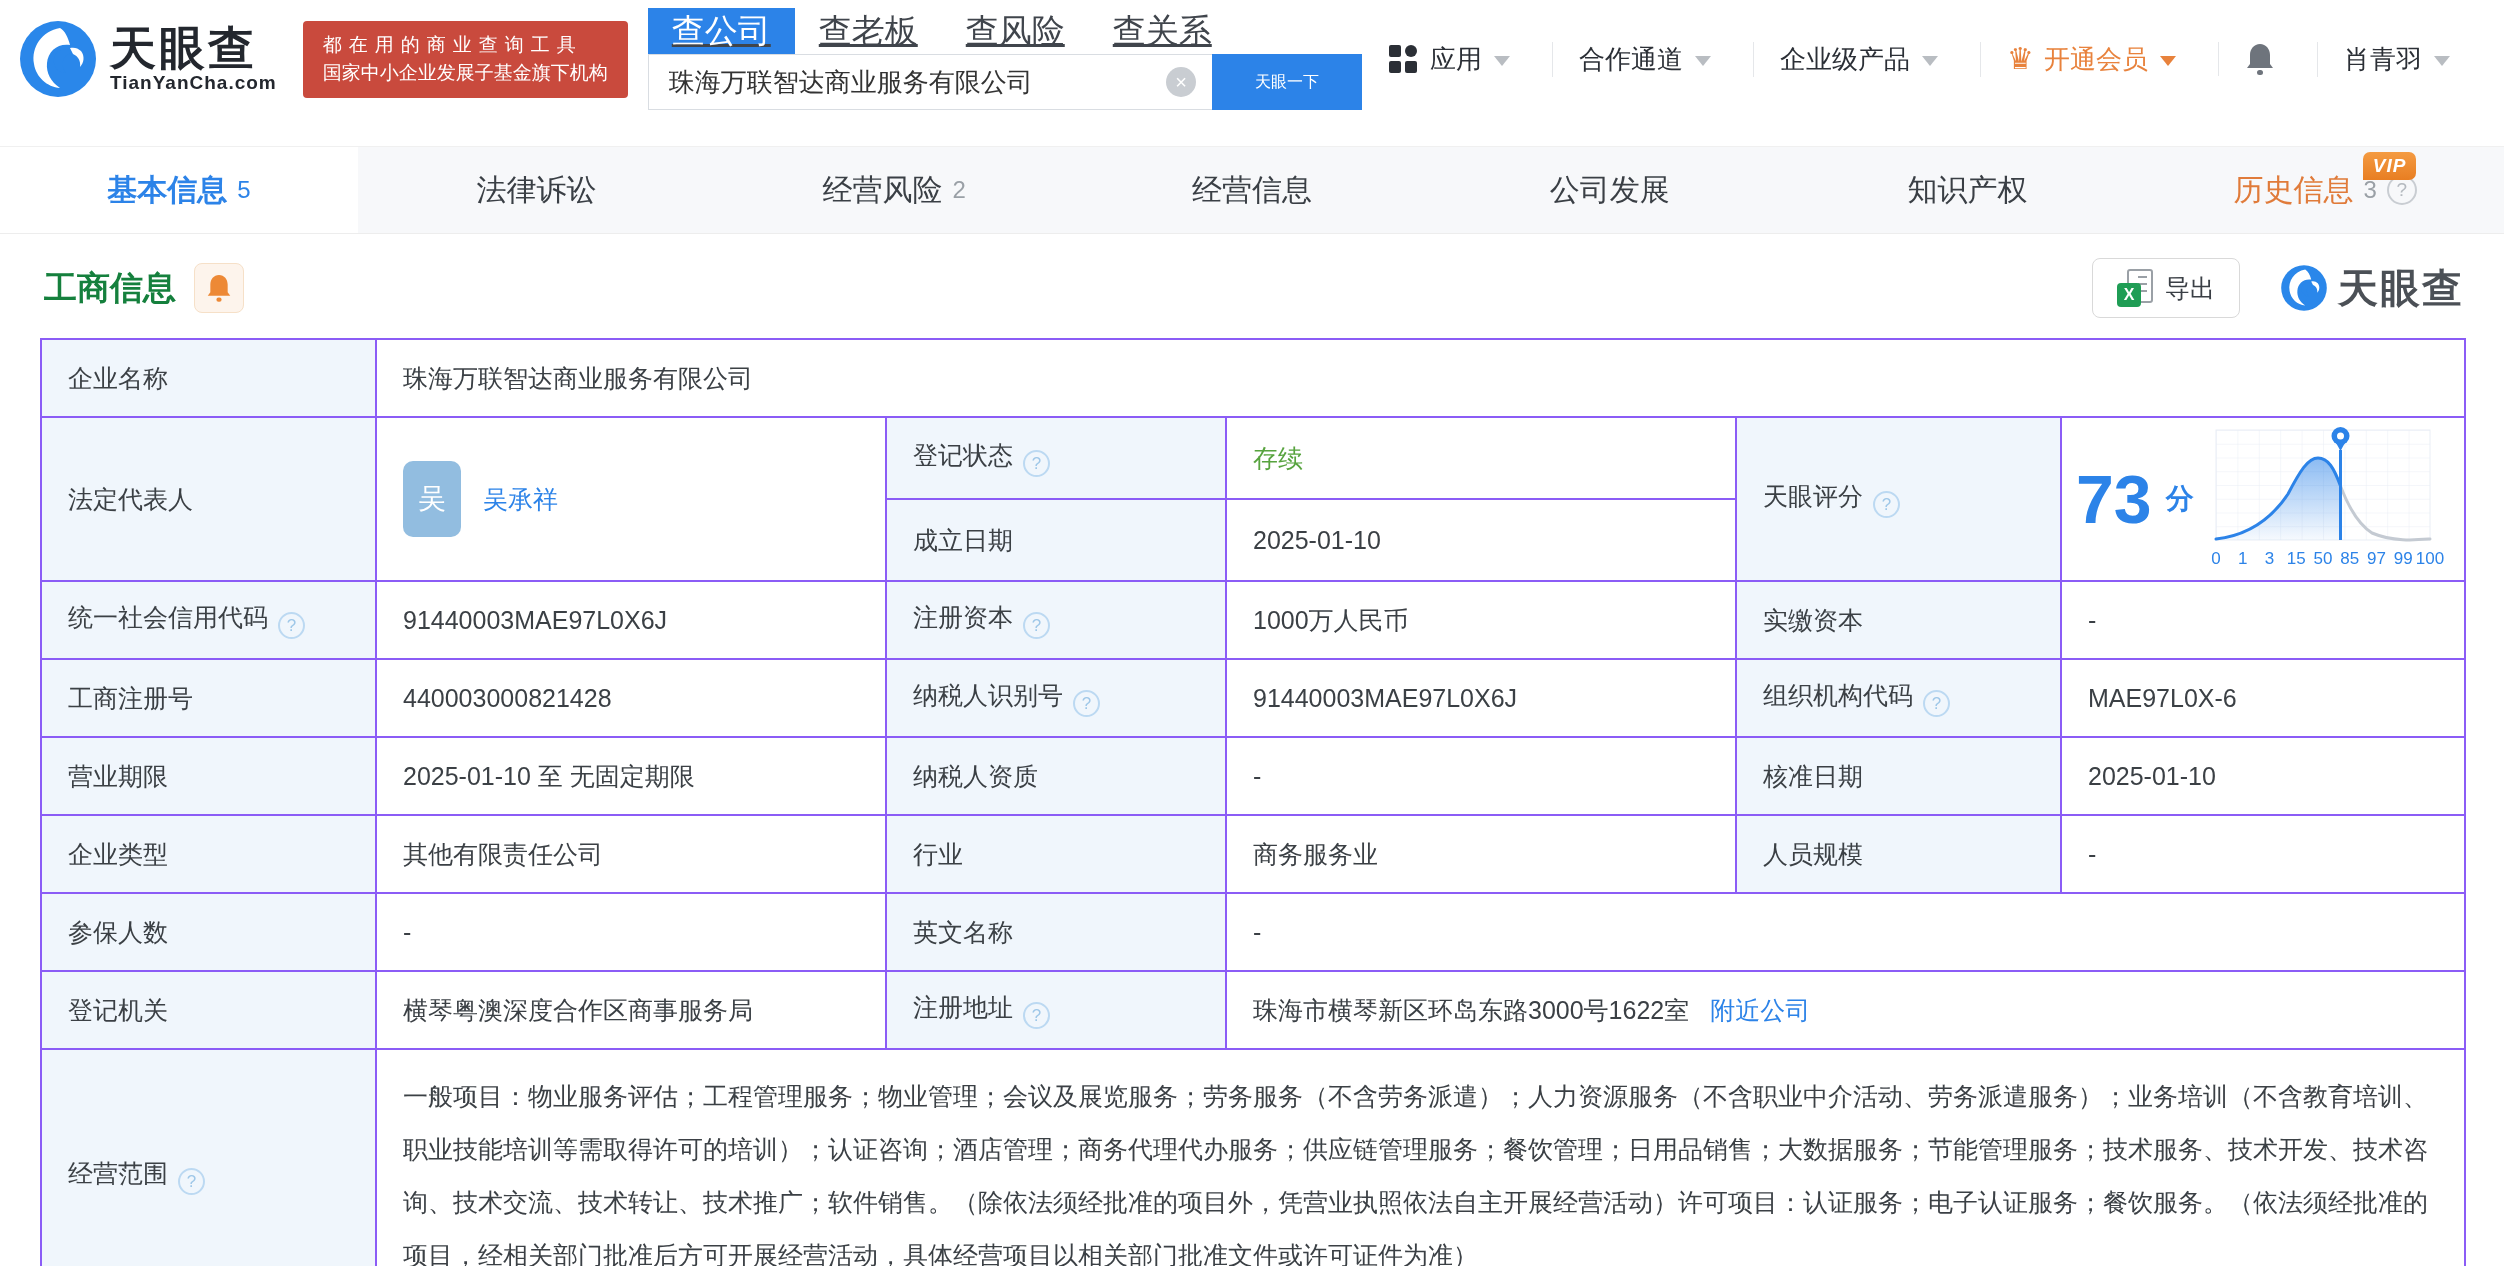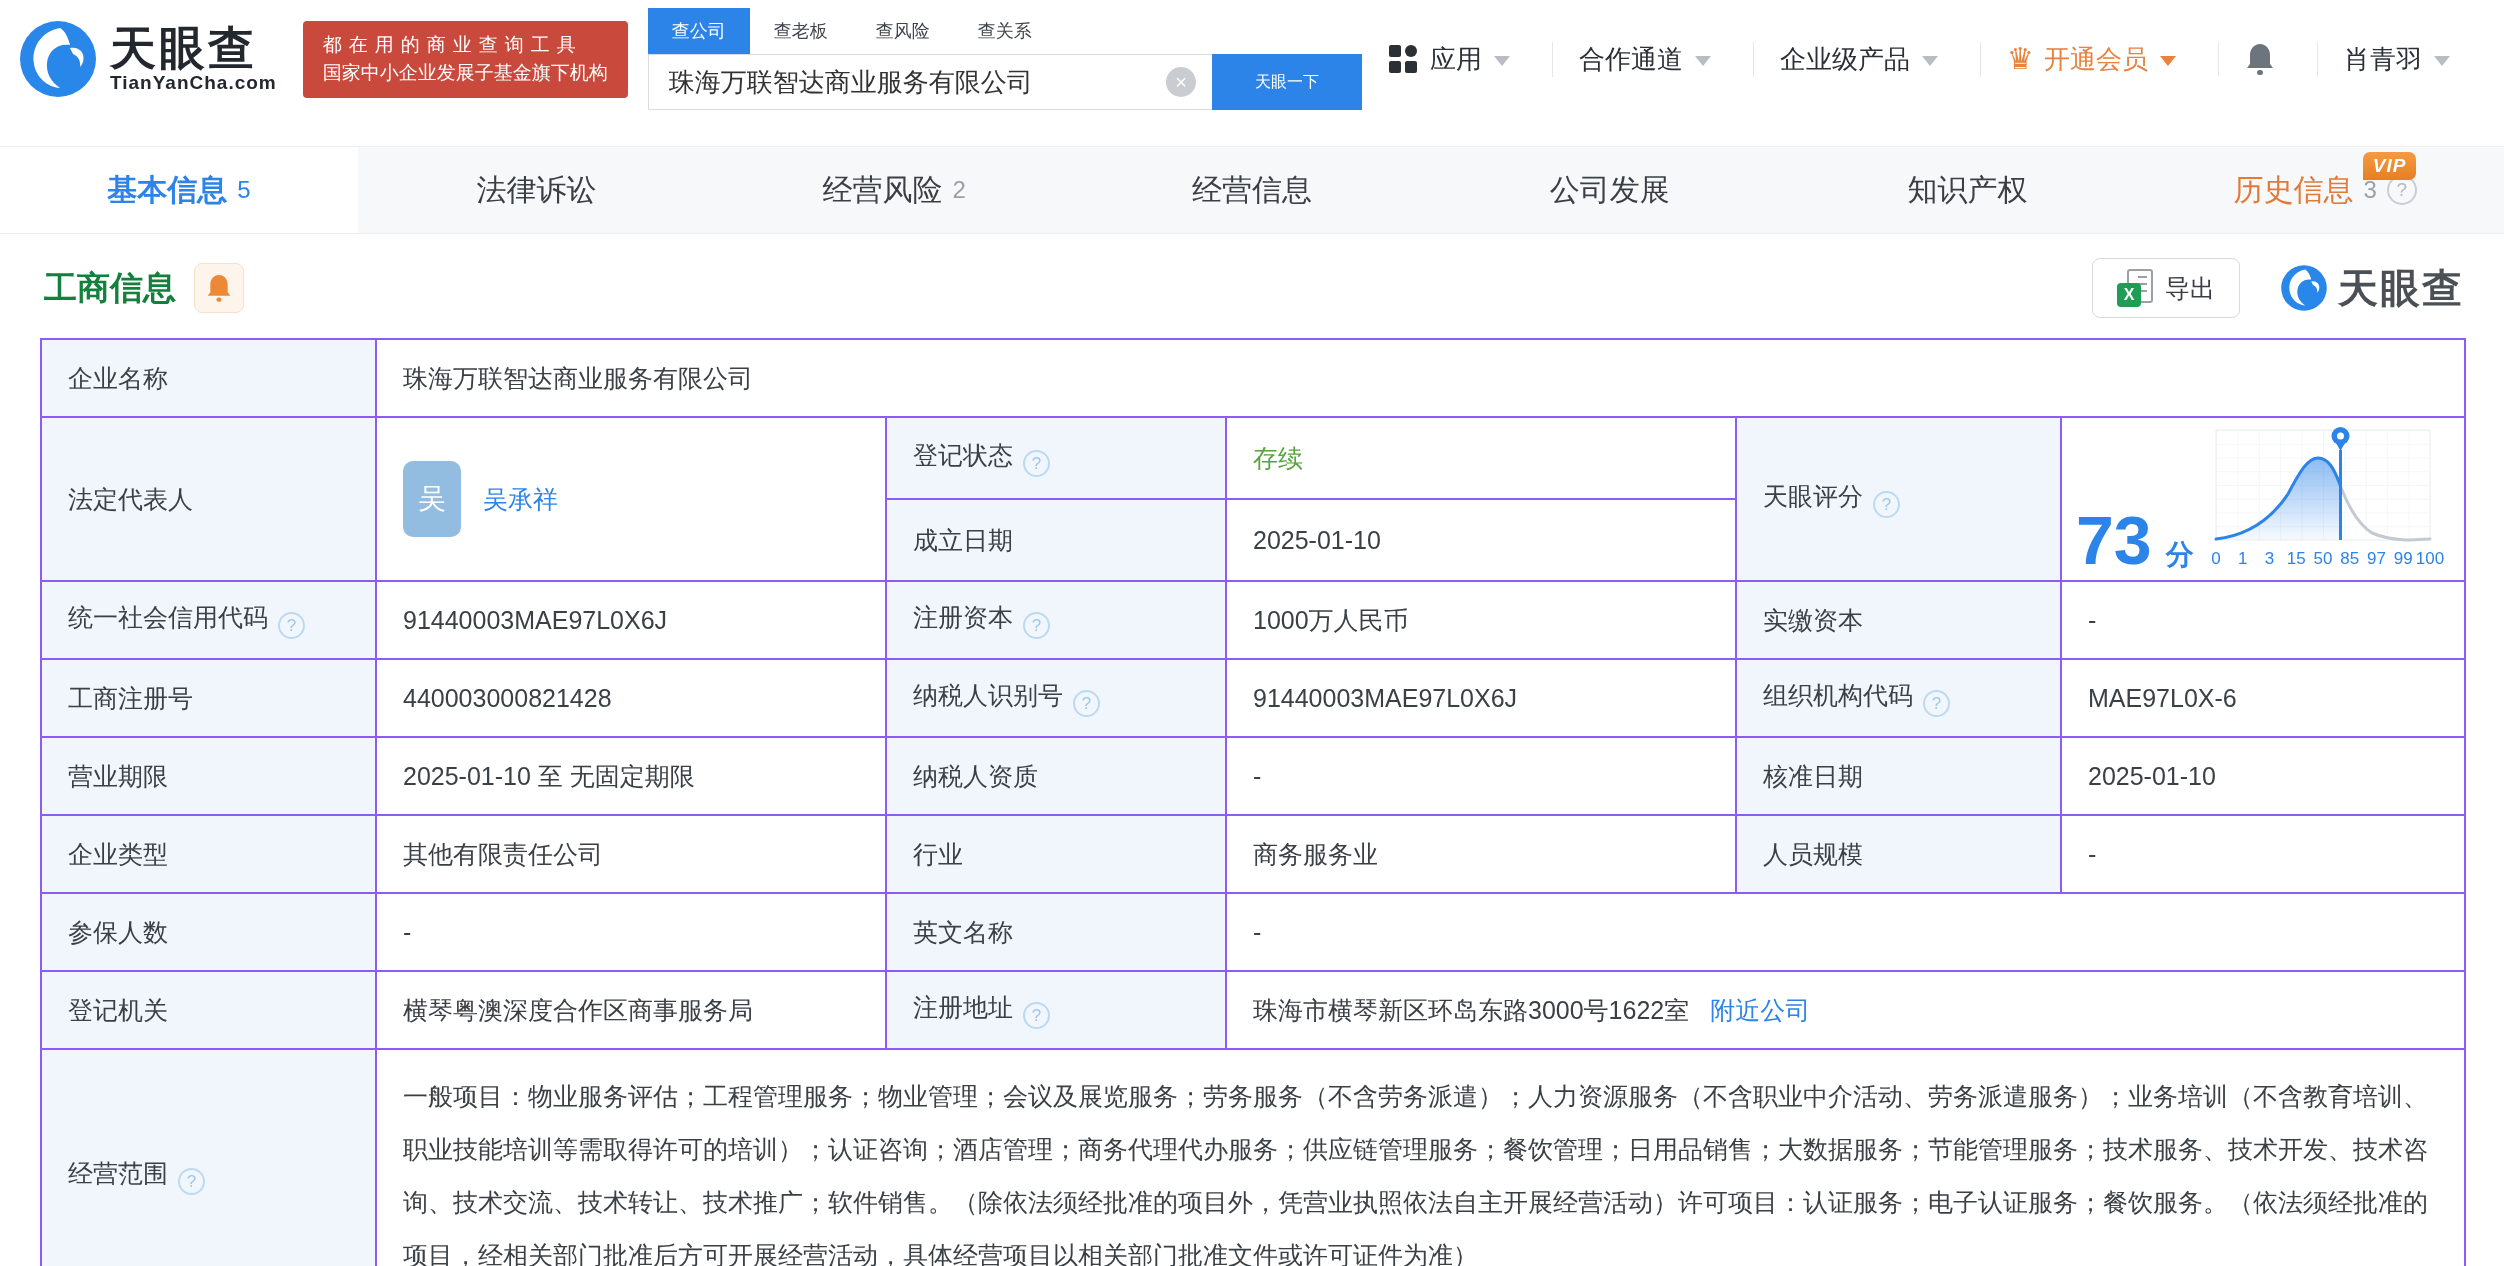--- a/index.html
+++ b/index.html
@@ -10,21 +10,21 @@
   .header { height:112px; display:flex; align-items:center; padding:6px 28px 0 18px; }
   .logo { display:flex; align-items:center; gap:12px; }
   .logo-swirl { width:80px; height:80px; }
   .logo-txt .brand { font-size:46px; font-weight:bold; color:#23272e; letter-spacing:3px; line-height:1.05; }
   .logo-txt .domain { font-size:19px; font-weight:bold; color:#23272e; letter-spacing:1px; }
   .slogan { margin-left:26px; background:#c94a3d; color:#fff; border-radius:4px;
     padding:10px 20px; font-size:19px; line-height:1.5; white-space:nowrap; }
   .slogan .l1 { letter-spacing:7px; }
 
   .search { margin-left:20px; width:806px; }
-  .search-tabs { display:flex; align-items:center; height:46px; font-size:18px; color:#40454c; }
+  .search-tabs { display:flex; align-items:center; height:46px; font-size:33px; color:#40454c;text-decoration:underline; }
   .search-tab { padding:0 24px; height:46px; display:flex; align-items:center; cursor:pointer; }
   .search-tab.active { background:#2c83e8; color:#fff; }
   .search-row { display:flex; height:56px; }
   .search-input-wrap { position:relative; flex:1; }
   .search-input { width:100%; height:56px; border:1px solid #d9dde2; border-right:none;
     font-size:26px; padding:0 62px 0 20px; color:#333; outline:none;
     font-family:"Liberation Sans","DejaVu Sans",sans-serif; }
   .clear-btn { position:absolute; right:16px; top:13px; width:30px; height:30px; border-radius:50%;
     background:#c9cdd2; color:#fff; font-size:20px; display:flex; align-items:center; justify-content:center; cursor:pointer; }
   .search-btn { width:150px; background:#2c83e8; color:#fff; border:none; font-size:16px; cursor:pointer; }
@@ -80,21 +80,21 @@
   .help { display:inline-flex; width:27px; height:27px; border:2px solid #bcd9f2; border-radius:50%;
     color:#9ec7e8; font-size:17px; align-items:center; justify-content:center; vertical-align:-5px; margin-left:10px; }
   .help::before { content:"?"; }
   .green { color:#57a33e; }
   .blue-link { color:#2c83e8; cursor:pointer; text-decoration:none; }
   .rep-cell { display:flex; align-items:center; gap:22px; }
   .avatar { width:58px; height:76px; border-radius:10px; background:#92bde0; color:#fff;
     font-size:28px; display:flex; align-items:center; justify-content:center; }
   .scope-cell { line-height:53px; padding:20px 26px !important; }
   .score-cell { padding:6px 14px !important; }
-  .score-wrap { display:flex; align-items:flex-end; gap:14px; }
+  .score-wrap { display:flex; align-items:center; gap:14px; }
   .score-num { font-size:68px; font-weight:bold; color:#2c83e8; line-height:1; }
   .score-unit { font-size:28px; color:#2c83e8; font-weight:bold; }
 </style>
 </head>
 <body>
 
 <div class="header">
   <div class="logo">
     <svg class="logo-swirl" viewBox="0 0 80 80">
       <circle cx="40" cy="40" r="38" fill="#2a87ea"></circle>

